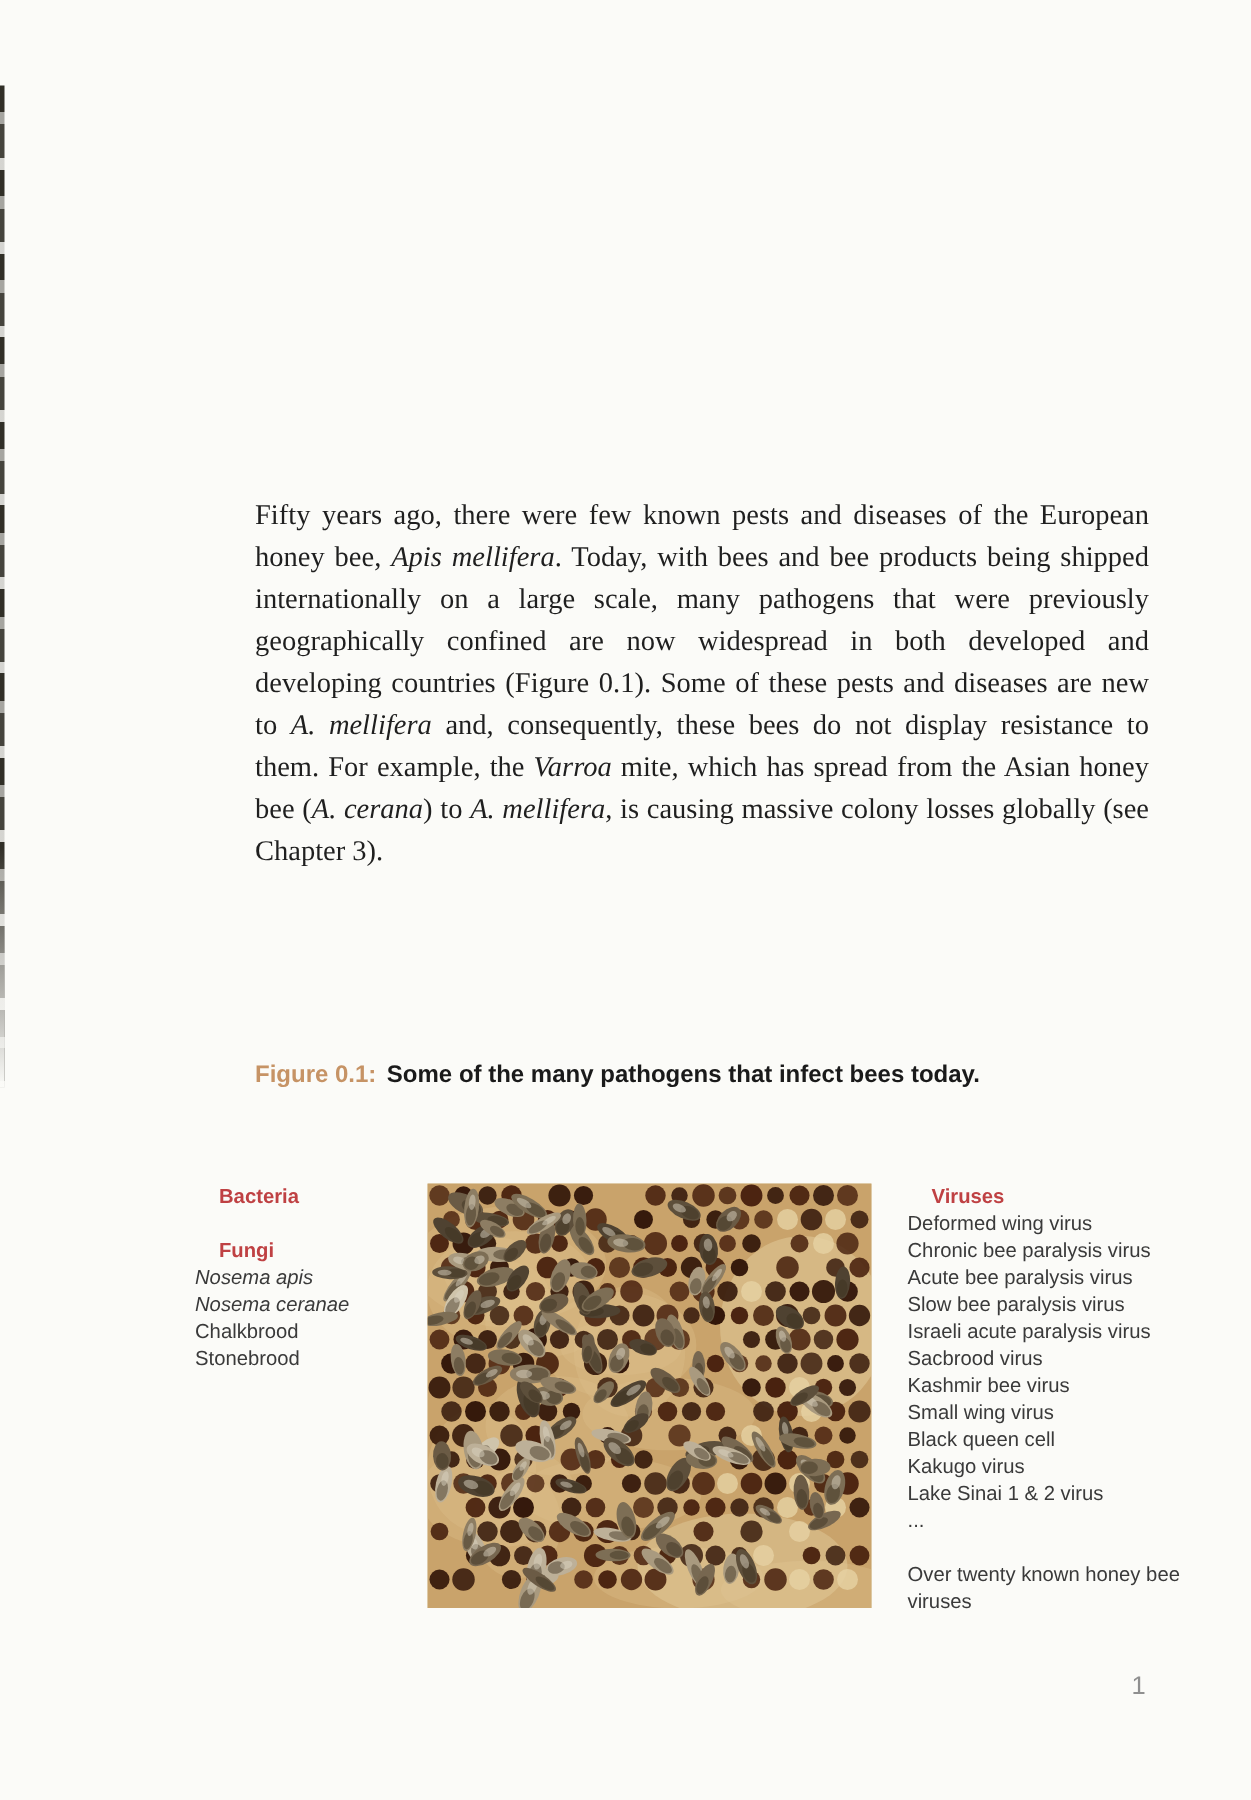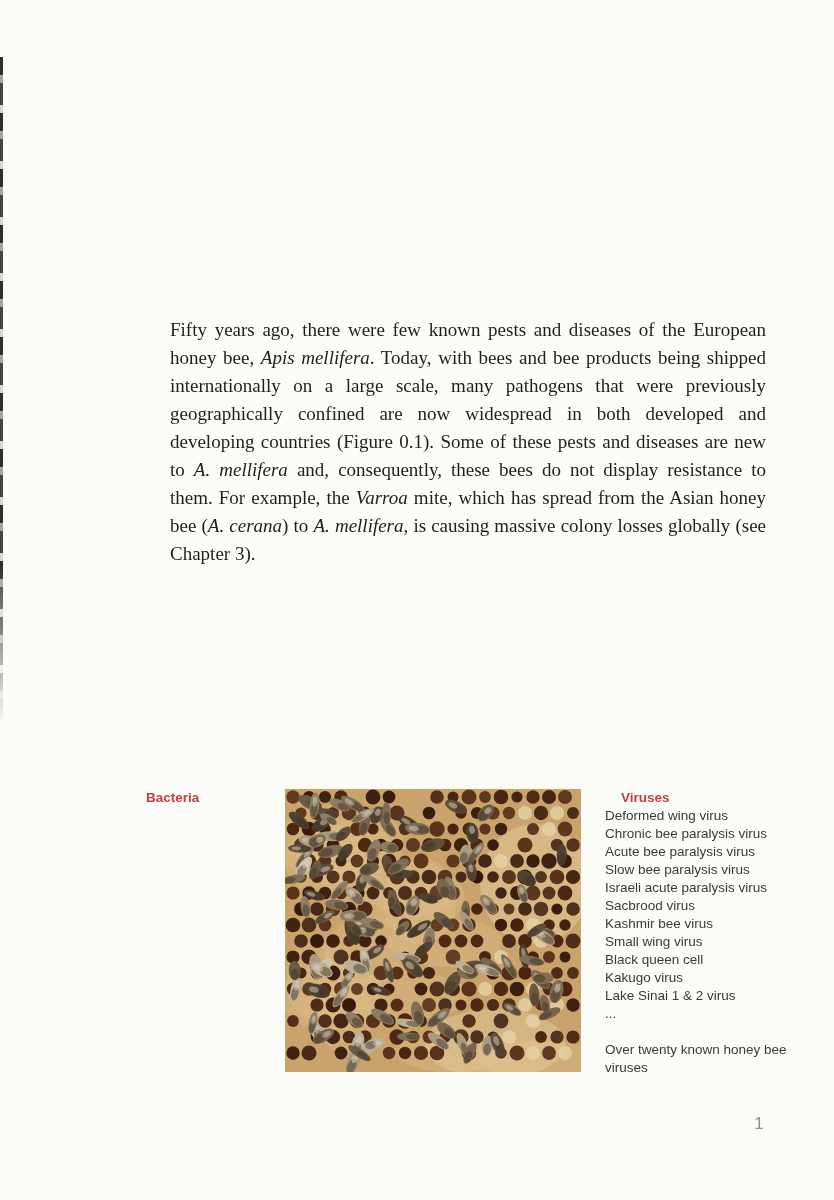--- a/index.html
+++ b/index.html
@@ -27,21 +27,21 @@
         rgba(38,36,28,0.18) 48px 56px);
   }
   .title {
     position: absolute; left: 170px; top: 248px; width: 596px;
     margin: 0; text-align: center;
     font-family: "Liberation Sans", sans-serif;
     font-size: 33px; font-weight: bold; letter-spacing: 0.5px;
     color: #c87a4d;
   }
   .body-text {
-    position: absolute; left: 170px; top: 316px; width: 596px;
+    position: absolute; left: 170px; top: 330px; width: 596px;
     font-family: "Liberation Serif", serif;
     font-size: 19px; line-height: 28px; color: #1f1f1f;
     text-align: justify;
   }
   .body-text p { margin: 0; }
   .body-text p.indent { text-indent: 28px; }
   .caption {
     position: absolute; left: 170px; top: 706px; width: 620px;
     font-size: 16px; font-weight: bold; color: #1a1a1a;
     line-height: 22px;
@@ -71,26 +71,38 @@
 
 <div class="page">
 
   <div class="edge-artifact"></div>
 
 
   <div class="body-text">
     <p><span>Fifty years ago, there were few known pests and diseases of the European honey bee, </span><i>Apis mellifera</i><span>. Today, with bees and bee products being shipped internationally on a large scale, many pathogens that were previously geographically confined are now widespread in both developed and developing countries (Figure 0.1). Some of these pests and diseases are new to </span><i>A. mellifera</i><span> and, consequently, these bees do not display resistance to them. For example, the </span><i>Varroa</i><span> mite, which has spread from the Asian honey bee (</span><i>A. cerana</i><span>) to </span><i>A. mellifera</i><span>, is causing massive colony losses globally (see Chapter 3).</span></p>
   </div>
 
+  <div class="caption">
+    <span class="cap-label">Figure 0.1:</span><span class="cap-text">Some of the many pathogens that infect bees today.</span>
+  </div>
 
   <div class="figure">
 
     <div class="fig-col left">
       <div class="fig-section">
         <div class="fig-head">Bacteria</div>
+      </div>
+      <div class="fig-section">
+        <div class="fig-head">Fungi</div>
+        <div>
+            <div class="fig-item it">Nosema apis</div>
+            <div class="fig-item it">Nosema ceranae</div>
+            <div class="fig-item">Chalkbrood</div>
+            <div class="fig-item">Stonebrood</div>
+          </div>
       </div>
     </div>
 
     <div class="fig-photo" id="fig-photo"><svg xmlns="http://www.w3.org/2000/svg" width="296" height="283" viewBox="0 0 296 283">
           <rect width="296" height="283" fill="#c9a36b"></rect>
           <ellipse cx="54.6" cy="53.8" rx="64.5" ry="38.6" fill="#dcbf8c" opacity="0.35"></ellipse>
           <ellipse cx="127.5" cy="107.8" rx="51.7" ry="35.6" fill="#dcbf8c" opacity="0.35"></ellipse>
           <ellipse cx="161.0" cy="153.8" rx="57.7" ry="24.1" fill="#dcbf8c" opacity="0.35"></ellipse>
           <ellipse cx="134.7" cy="111.8" rx="37.1" ry="43.5" fill="#dcbf8c" opacity="0.35"></ellipse>
           <ellipse cx="167.3" cy="262.6" rx="56.4" ry="20.7" fill="#dcbf8c" opacity="0.35"></ellipse>

